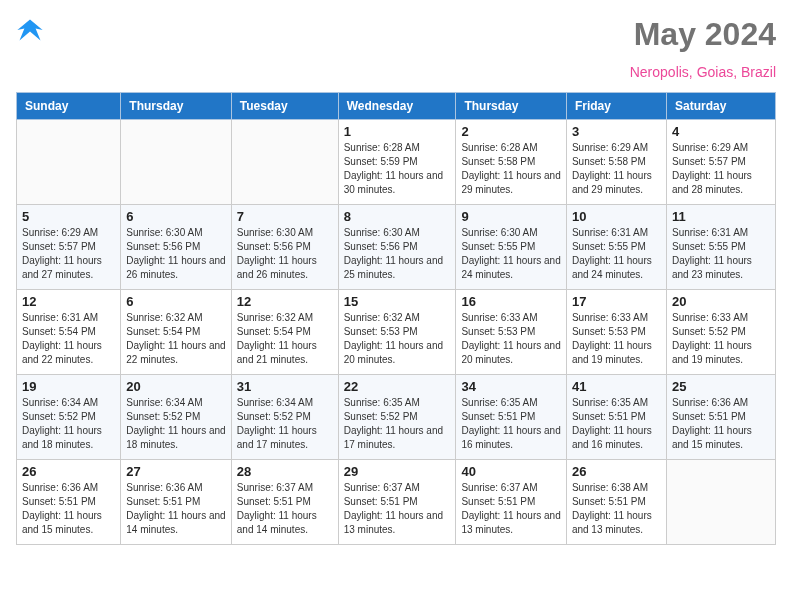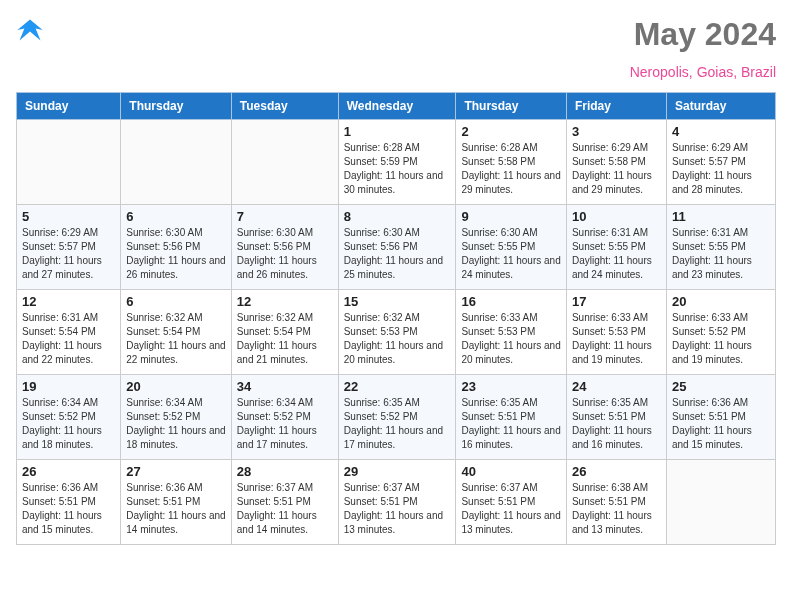--- a/index.html
+++ b/index.html
@@ -237,39 +237,39 @@
 Sunset: 5:52 PM
 Daylight: 11 hours and 18 minutes.</div>
         </td>
         <td>
           <div class="day-num">20</div>
           <div class="day-info" style="white-space: pre-line;">Sunrise: 6:34 AM
 Sunset: 5:52 PM
 Daylight: 11 hours and 18 minutes.</div>
         </td>
         <td>
-          <div class="day-num">34</div>
+          <div class="day-num">31</div>
           <div class="day-info" style="white-space: pre-line;">Sunrise: 6:34 AM
 Sunset: 5:52 PM
 Daylight: 11 hours and 17 minutes.</div>
         </td>
         <td>
           <div class="day-num">22</div>
           <div class="day-info" style="white-space: pre-line;">Sunrise: 6:35 AM
 Sunset: 5:52 PM
 Daylight: 11 hours and 17 minutes.</div>
         </td>
         <td>
-          <div class="day-num">23</div>
+          <div class="day-num">34</div>
           <div class="day-info" style="white-space: pre-line;">Sunrise: 6:35 AM
 Sunset: 5:51 PM
 Daylight: 11 hours and 16 minutes.</div>
         </td>
         <td>
-          <div class="day-num">24</div>
+          <div class="day-num">41</div>
           <div class="day-info" style="white-space: pre-line;">Sunrise: 6:35 AM
 Sunset: 5:51 PM
 Daylight: 11 hours and 16 minutes.</div>
         </td>
         <td>
           <div class="day-num">25</div>
           <div class="day-info" style="white-space: pre-line;">Sunrise: 6:36 AM
 Sunset: 5:51 PM
 Daylight: 11 hours and 15 minutes.</div>
         </td>

